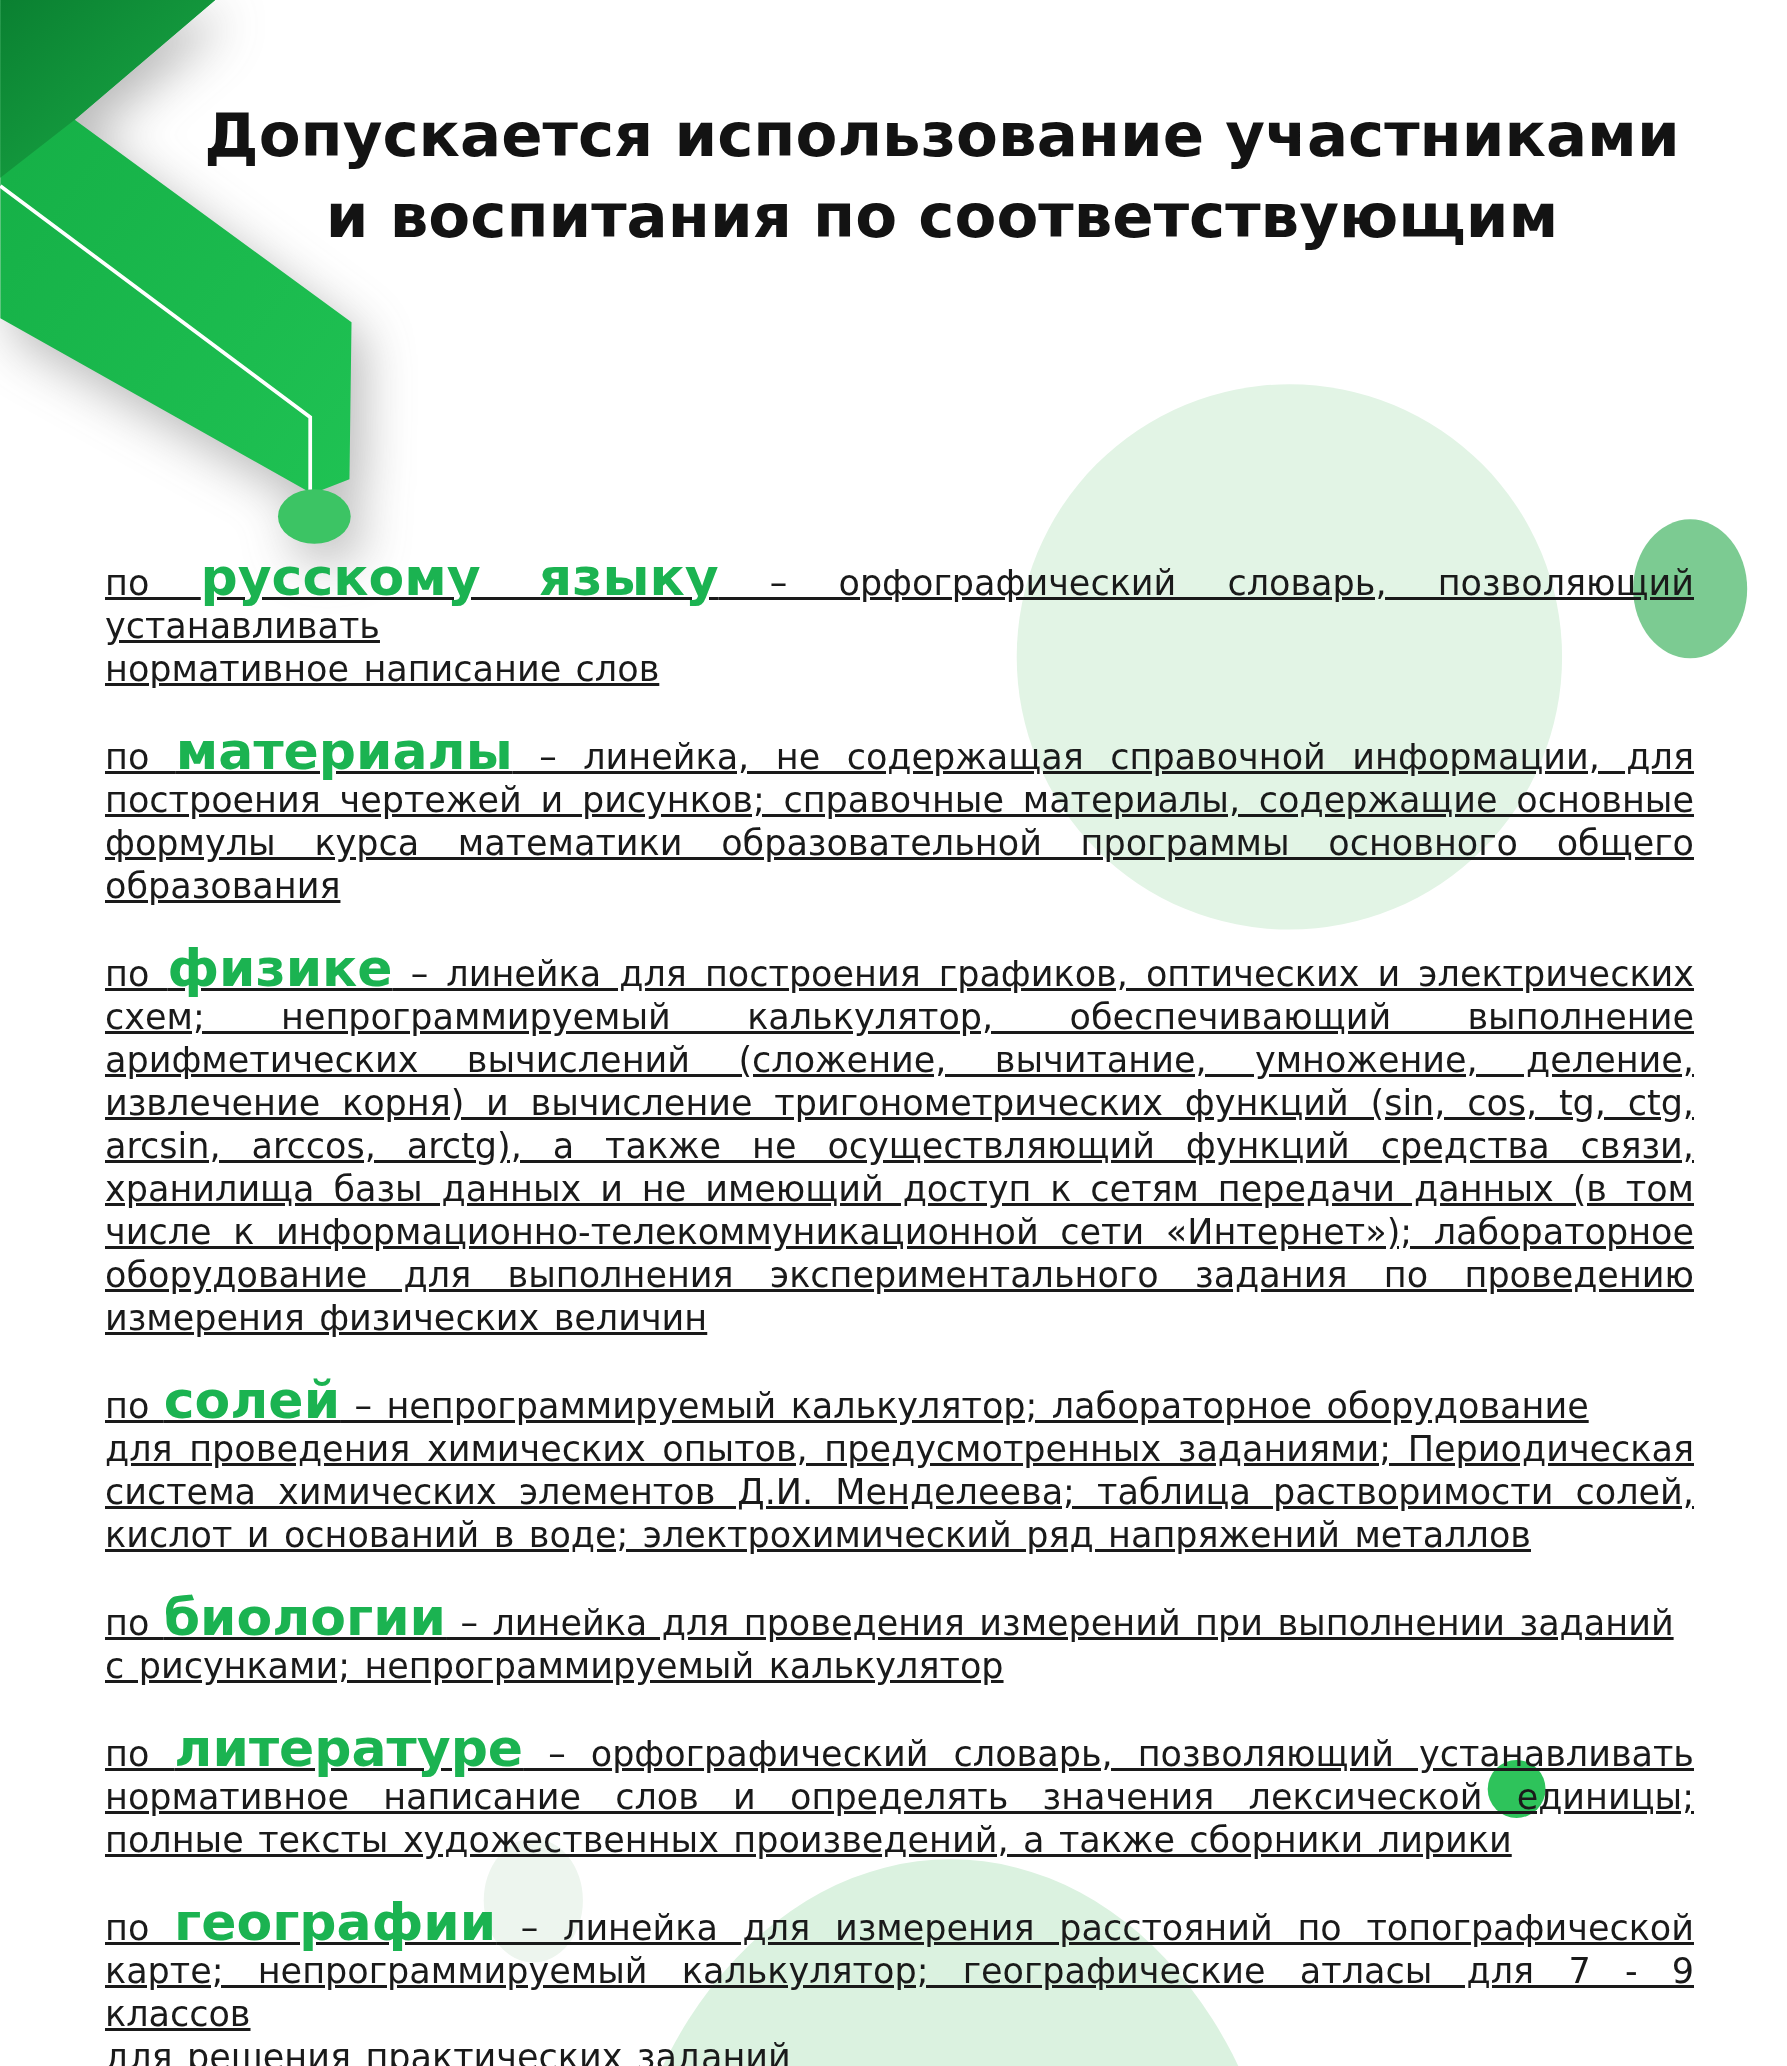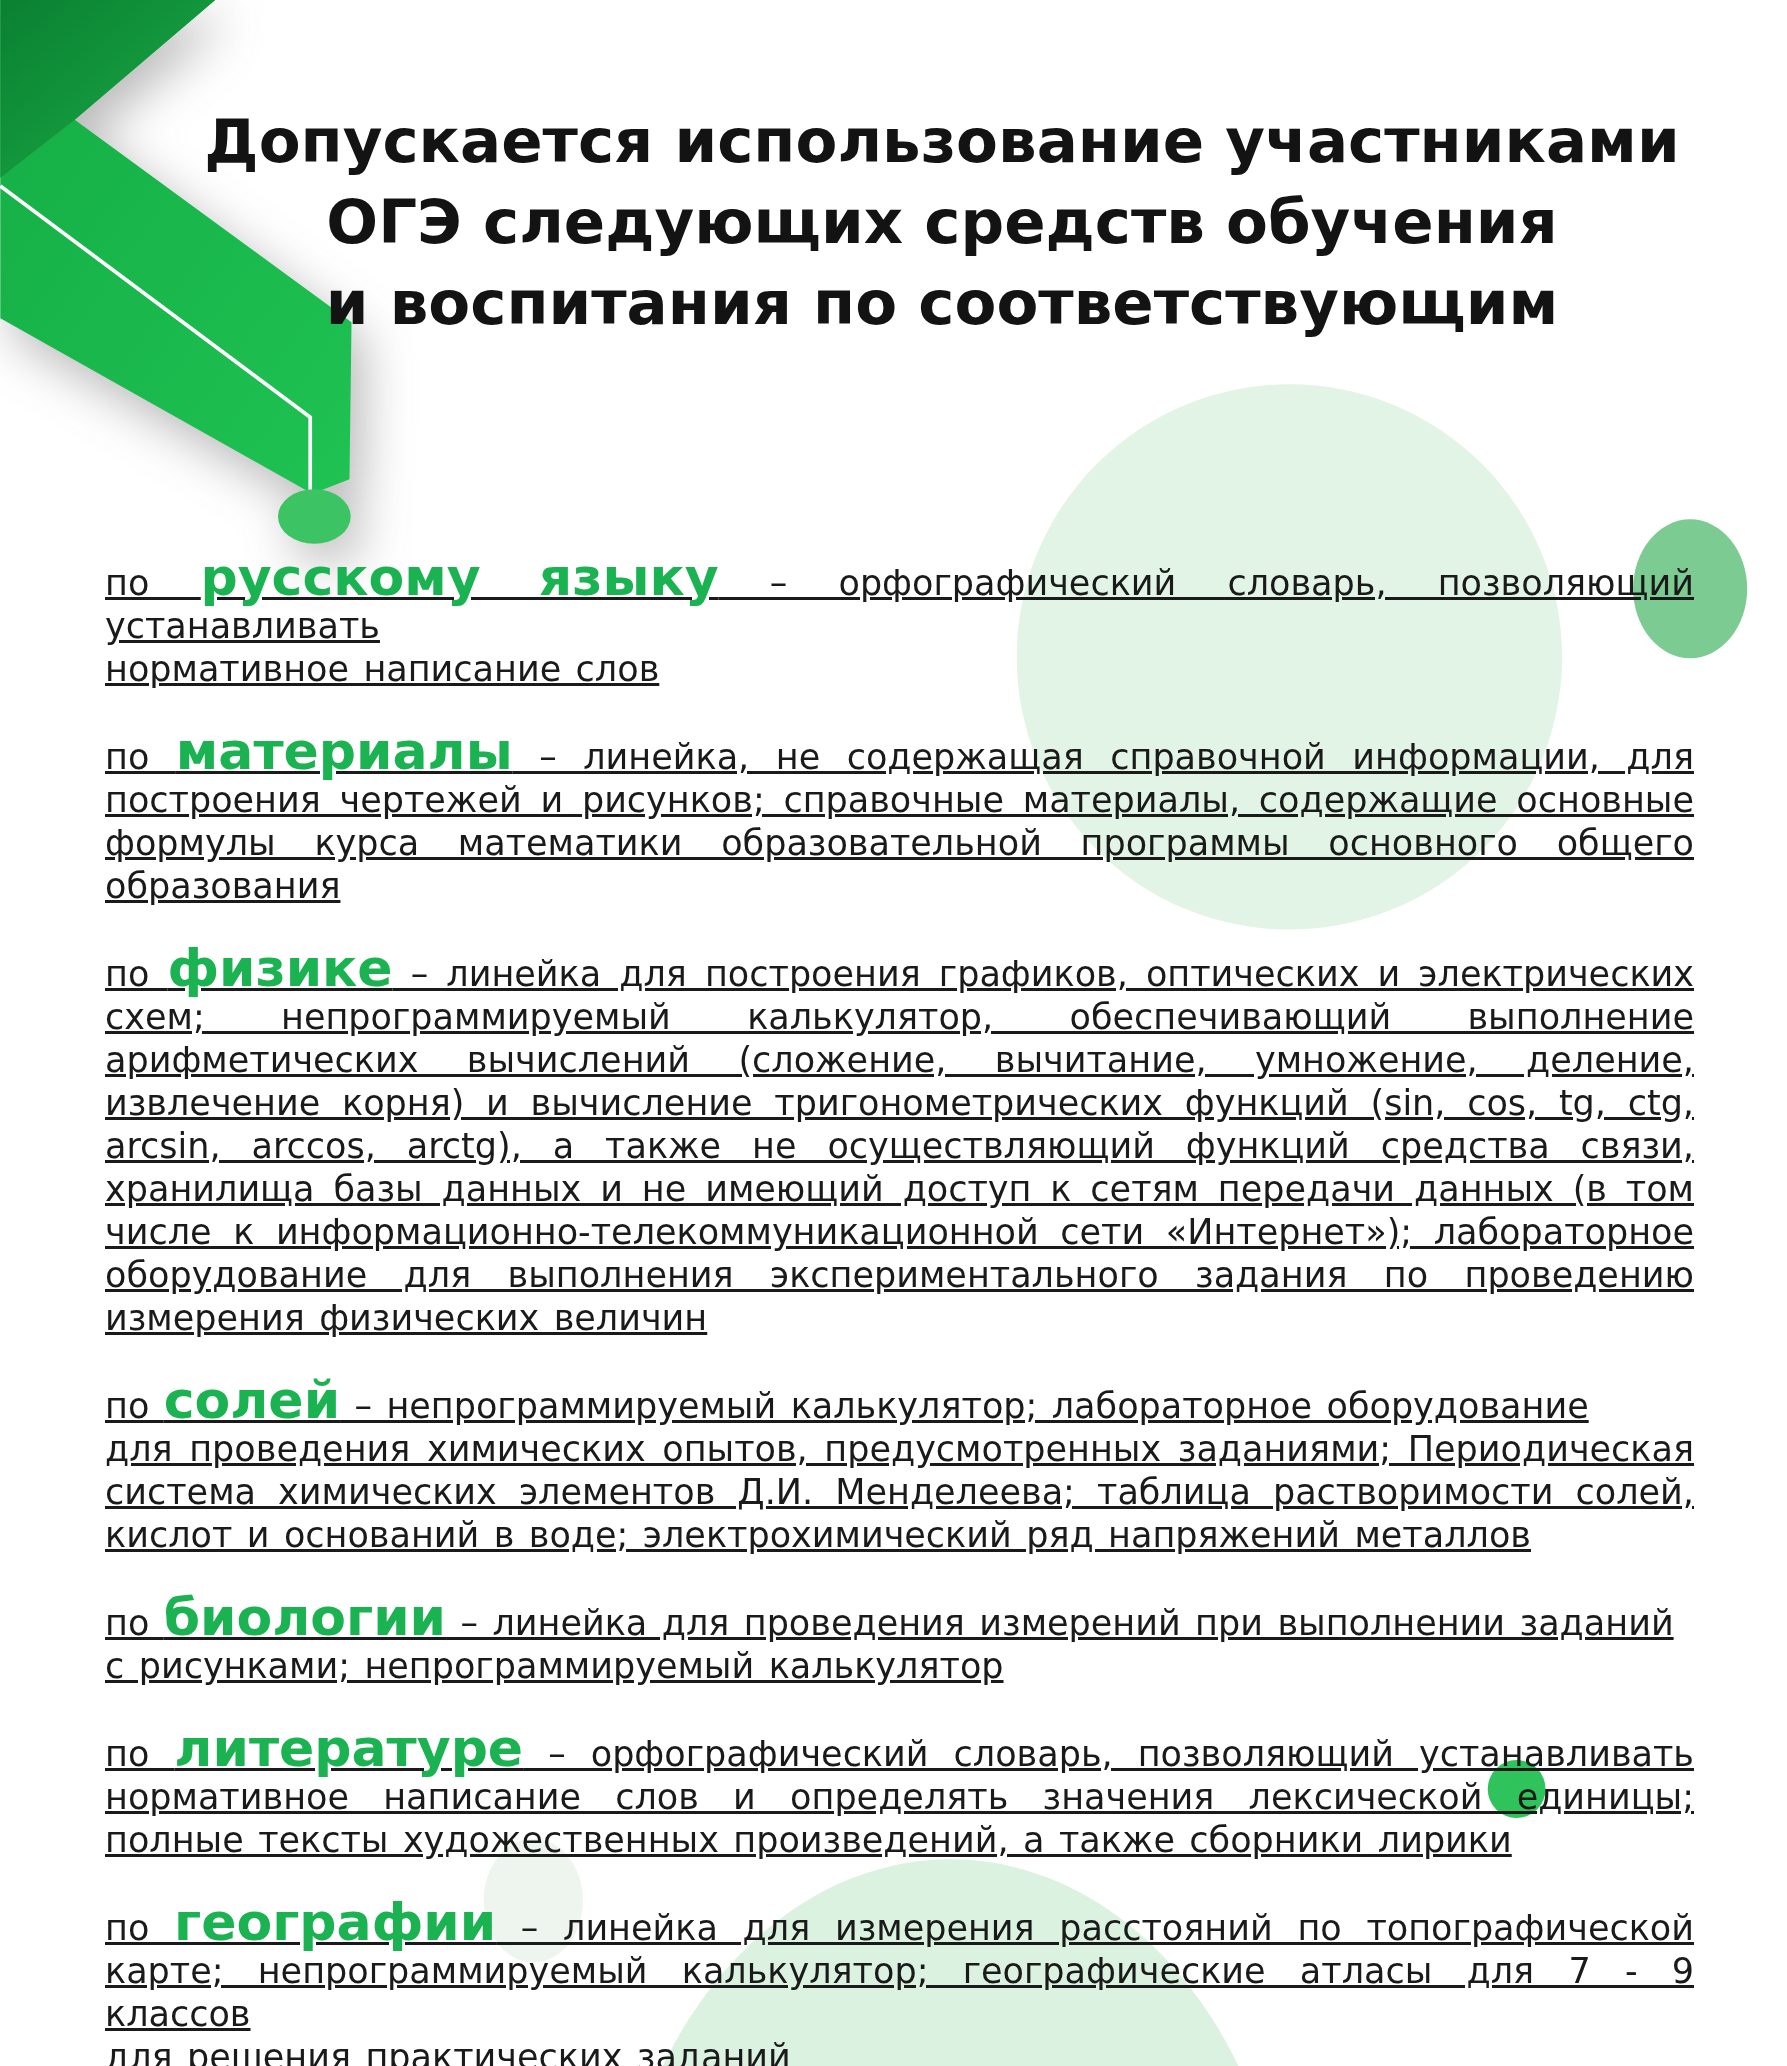--- a/index.html
+++ b/index.html
@@ -13,21 +13,21 @@
   }
   svg.decor {
     position: absolute;
     left: 0; top: 0;
     width: 1788px; height: 2367px;
     display: block;
   }
   .title {
     position: absolute;
     left: 165px;
-    top: 100px;
+    top: 94px;
     width: 1554px;
     text-align: center;
     font-weight: 700;
     font-size: 61px;
     line-height: 81px;
     color: var(--title-text, #131313);
     z-index: 3;
   }
   .subjects {
     position: absolute;
@@ -94,21 +94,20 @@
 
     <g>
       <polygon points="3664,5290 3664,5729 3380,5729" fill="#3c3c3c" opacity="0.5" filter="url(#blurSoft)"></polygon>
       <polygon points="4326,5228 4049,5571 4049,5729 4326,5729" fill="url(#gBandBR)"></polygon>
       <polygon points="3664,5265 4049,5571 4254,5729 3664,5729" fill="url(#gSpike)"></polygon>
     </g>
   </svg>
 
   <header class="title">
     <div class="title-line">Допускается использование участниками</div>
-    <div class="title-line">ОГЭ следующих средств обучения</div>
     <div class="title-line">и воспитания по соответствующим</div>
   </header>
 
   <main class="subjects">
       <p class="para"><span>по </span><span class="subject">русскому языку</span> – орфографический словарь, позволяющий устанавливать<br>нормативное написание слов</p>
       <p class="para"><span>по </span><span class="subject">материалы</span> – линейка, не содержащая справочной информации, для построения чертежей и рисунков; справочные материалы, содержащие основные формулы курса математики образовательной программы основного общего образования</p>
       <p class="para"><span>по </span><span class="subject">физике</span> – линейка для построения графиков, оптических и электрических схем; непрограммируемый калькулятор, обеспечивающий выполнение арифметических вычислений (сложение, вычитание, умножение, деление, извлечение корня) и вычисление тригонометрических функций (sin, cos, tg, ctg, arcsin, arccos, arctg), а также не осуществляющий функций средства связи, хранилища базы данных и не имеющий доступ к сетям передачи данных (в том числе к информационно-телекоммуникационной сети «Интернет»); лабораторное оборудование для выполнения экспериментального задания по проведению измерения физических величин</p>
       <p class="para"><span>по </span><span class="subject">солей</span> – непрограммируемый калькулятор; лабораторное оборудование<br>для проведения химических опытов, предусмотренных заданиями; Периодическая система химических элементов Д.И. Менделеева; таблица растворимости солей, кислот и оснований в воде; электрохимический ряд напряжений металлов</p>
       <p class="para"><span>по </span><span class="subject">биологии</span> – линейка для проведения измерений при выполнении заданий<br>с рисунками; непрограммируемый калькулятор</p>
       <p class="para"><span>по </span><span class="subject">литературе</span> – орфографический словарь, позволяющий устанавливать нормативное написание слов и определять значения лексической единицы; полные тексты художественных произведений, а также сборники лирики</p>

